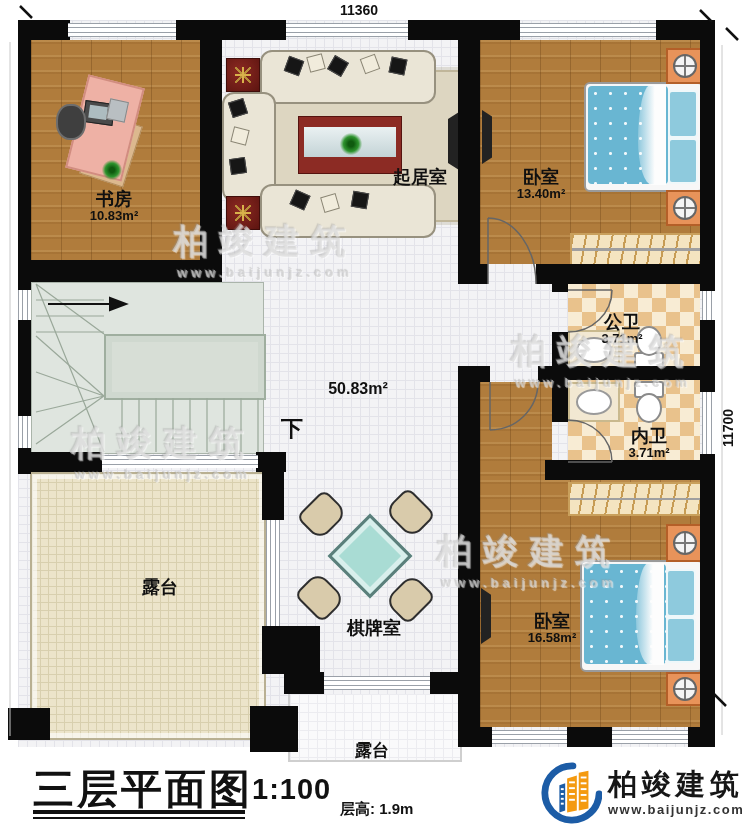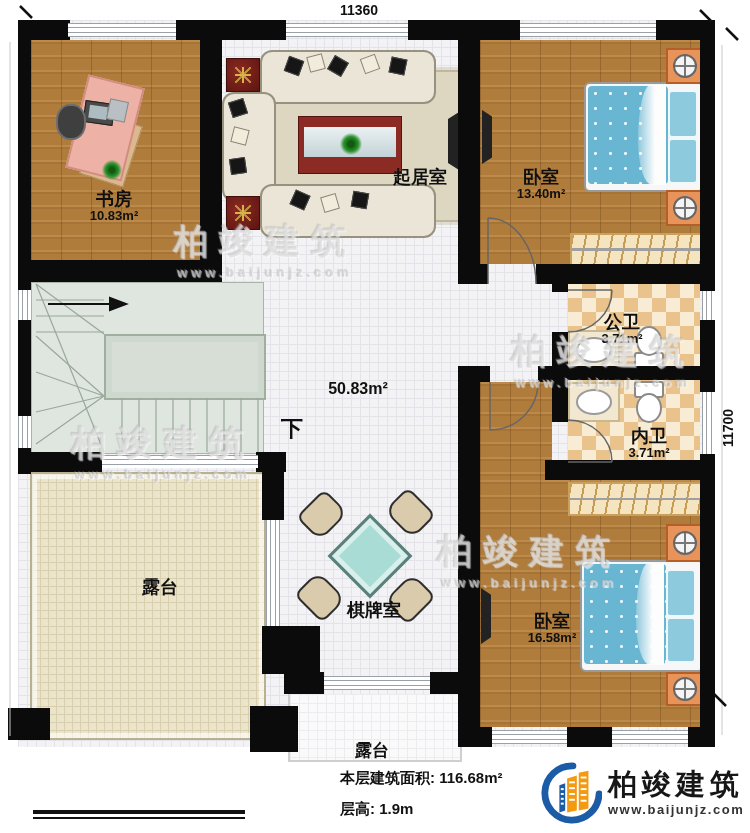--- a/index.html
+++ b/index.html
@@ -301,21 +301,21 @@
   </div>
   <div class="lbl" style="left:358px;top:389px;font-size:16px;">
     <span>50.83m²</span>
   </div>
   <div class="lbl" style="left:292px;top:429px;font-size:22px;">
     <span>下</span>
   </div>
   <div class="lbl" style="left:160px;top:587px;">
     <span class="nm">露台</span>
   </div>
-  <div class="lbl" style="left:374px;top:610px;">
+  <div class="lbl" style="left:374px;top:628px;">
     <span class="nm">棋牌室</span>
   </div>
   <div class="lbl" style="left:372px;top:751px;font-size:17px;">
     <span>露台</span>
   </div>
 
   <div class="wm" style="left:130px;top:218px;">
     <div class="t">柏竣建筑</div>
       <div class="u">www.baijunjz.com</div>
   </div>
@@ -325,23 +325,24 @@
   </div>
   <div class="wm" style="left:468px;top:328px;">
     <div class="t">柏竣建筑</div>
       <div class="u">www.baijunjz.com</div>
   </div>
   <div class="wm" style="left:394px;top:528px;">
     <div class="t">柏竣建筑</div>
       <div class="u">www.baijunjz.com</div>
   </div>
 
+  <div class="tb-title" style="left:33px;top:762px;">三层平面图</div>
   <div class="tb-rule" style="left:33px;top:810px;width:212px;height:4px;"></div>
   <div class="tb-rule" style="left:33px;top:817px;width:212px;height:2px;"></div>
-  <div class="tb-info" style="left:340px;top:769px;">本层建筑面积: 116.68m²</div>
+  <div class="tb-scale" style="left:252px;top:773px;">1:100</div>
   <div class="tb-info" style="left:340px;top:800px;">层高: 1.9m</div>
 
   <div class="logo" style="left:540px;top:762px;">
     <svg width="62" height="62" viewBox="0 0 64 64">
       <path d="M34 4 A28 28 0 1 0 61 33" stroke="#1c5ca6" stroke-width="7" fill="none" stroke-linecap="round"></path>
       <polygon points="20,24 26,22 26,50 20,52" fill="#1c5ca6"></polygon>
       <polygon points="28,17 38,14 38,50 28,52" fill="#f49a10"></polygon>
       <polygon points="40,11 50,9 50,48 40,50" fill="#f49a10"></polygon>
       <g fill="#fff">
         <rect x="21.5" y="27" width="3" height="2"></rect>

